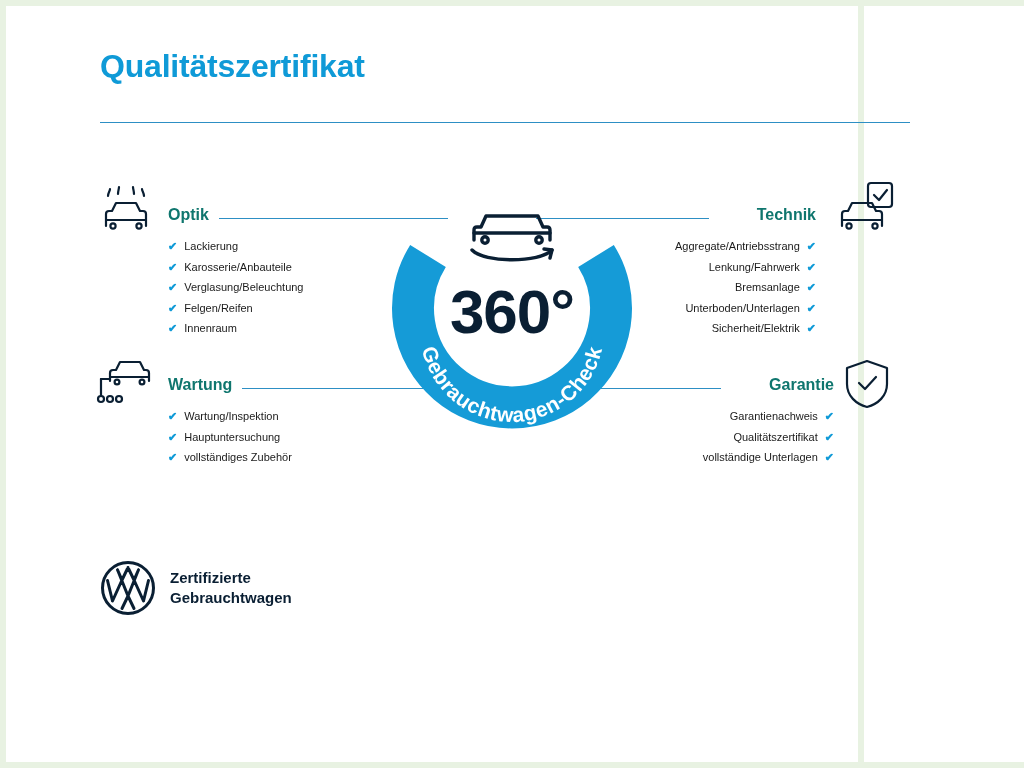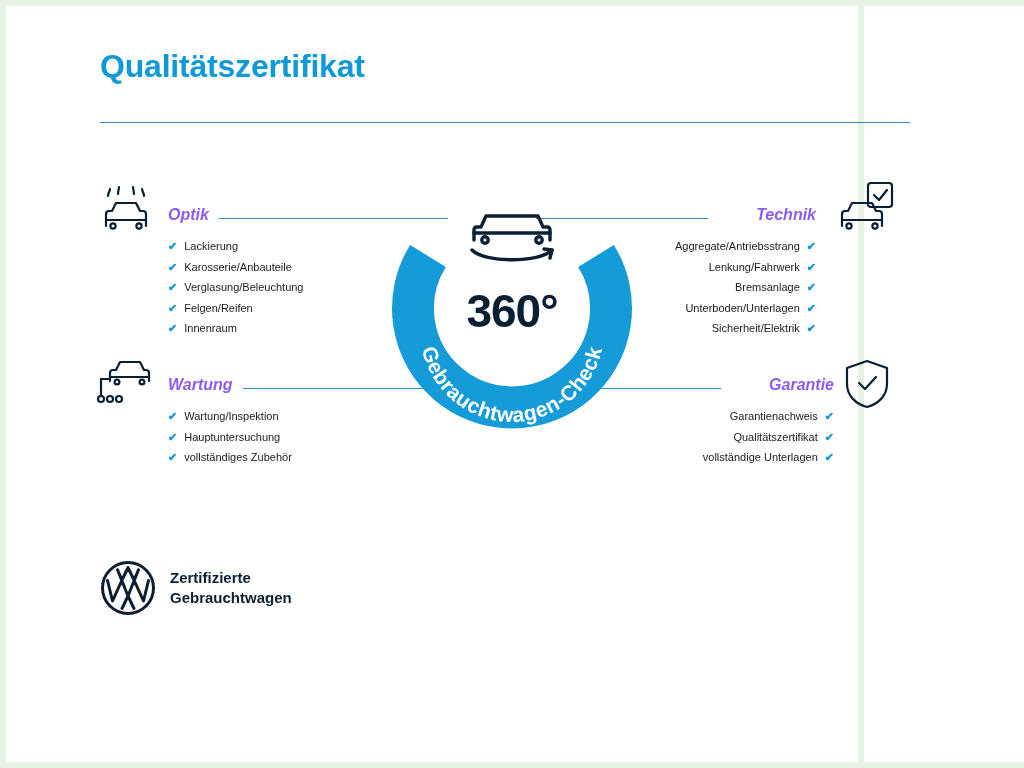--- a/index.html
+++ b/index.html
@@ -41,23 +41,22 @@
     width: 810px; height: 1px;
     background: #2d8fc4;
   }
 
   
   .section { position: absolute; }
   .section-head {
     display: flex; align-items: flex-end;
   }
   .section-title {
-    font-size: 16px; font-weight: bold; color: #8b5cf6;
+    font-size: 16px; font-weight: bold; color: #0f766e;
     white-space: nowrap;
-    font-style: italic;
   }
   .section-rule {
     height: 1px; background: #2d8fc4; margin-bottom: 5px;
   }
   .items { margin-top: 12px; }
   .item {
     font-size: 11px;
     color: #1a1a1a;
     line-height: 20.5px;
     white-space: nowrap;
@@ -86,21 +85,21 @@
   .badge {
     position: absolute;
     left: 371px; top: 170px;
     width: 282px; height: 282px;
   }
   .badge svg { display: block; }
   .deg {
     position: absolute;
     left: 0; top: 0; width: 282px; height: 282px;
     display: flex; align-items: center; justify-content: center;
-    font-size: 46px; font-weight: bold; color: #0a1f33;
+    font-size: 62px; font-weight: bold; color: #0a1f33;
     letter-spacing: -1px;
   }
 
   
   .footer {
     position: absolute;
     left: 100px; top: 560px;
     display: flex; align-items: center;
   }
   .vw-mark { width: 56px; height: 56px; }

